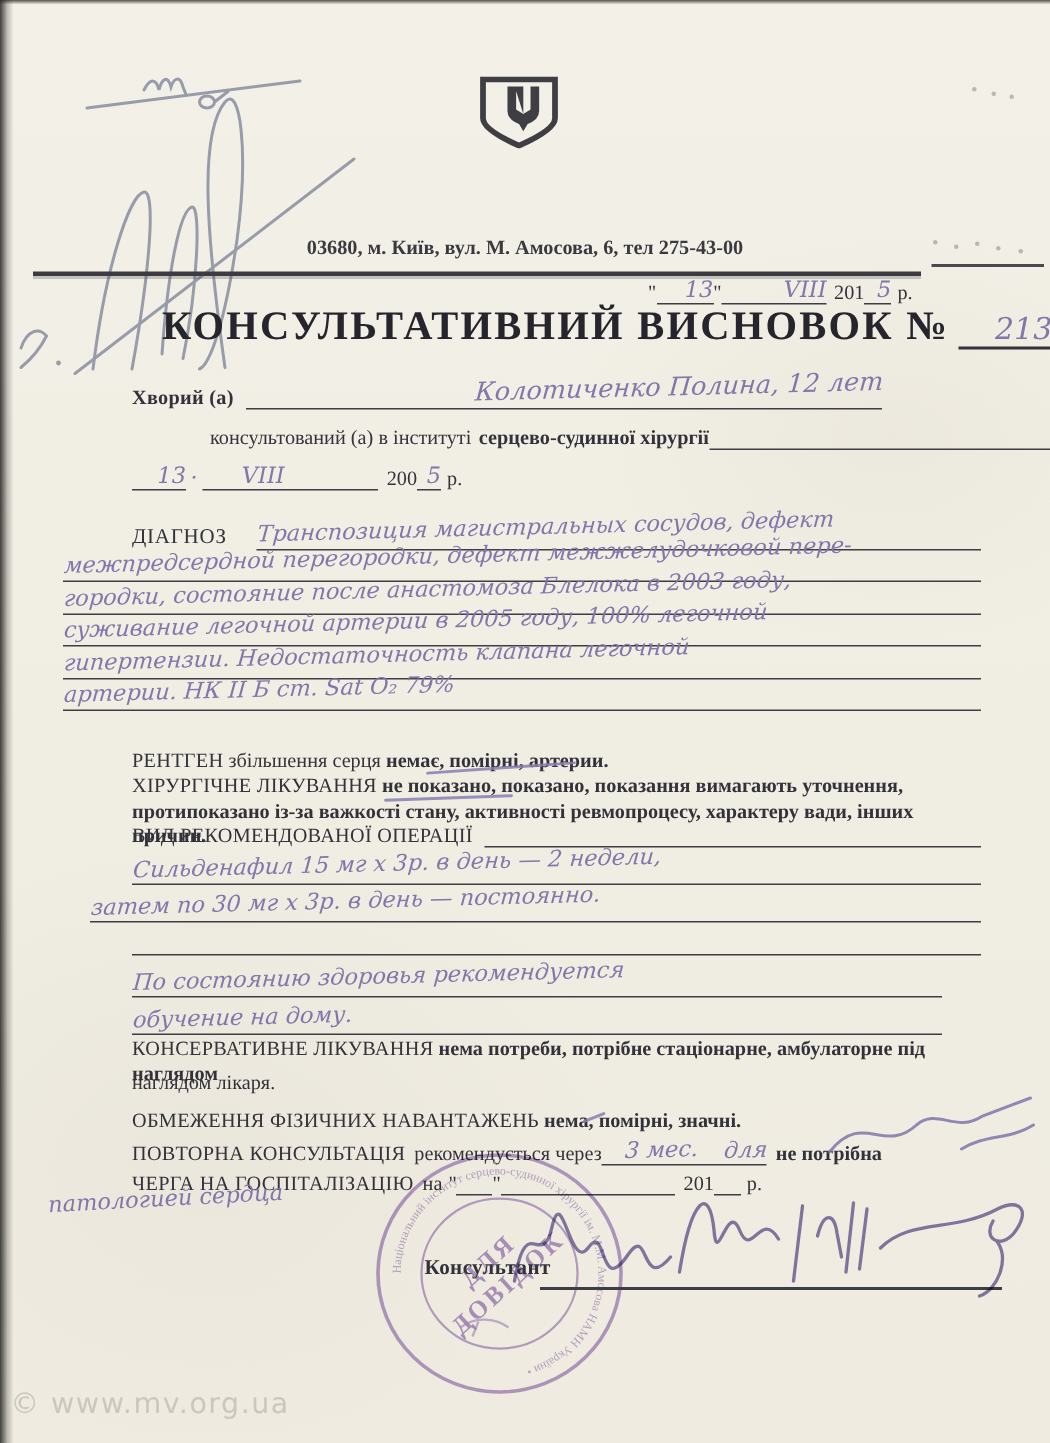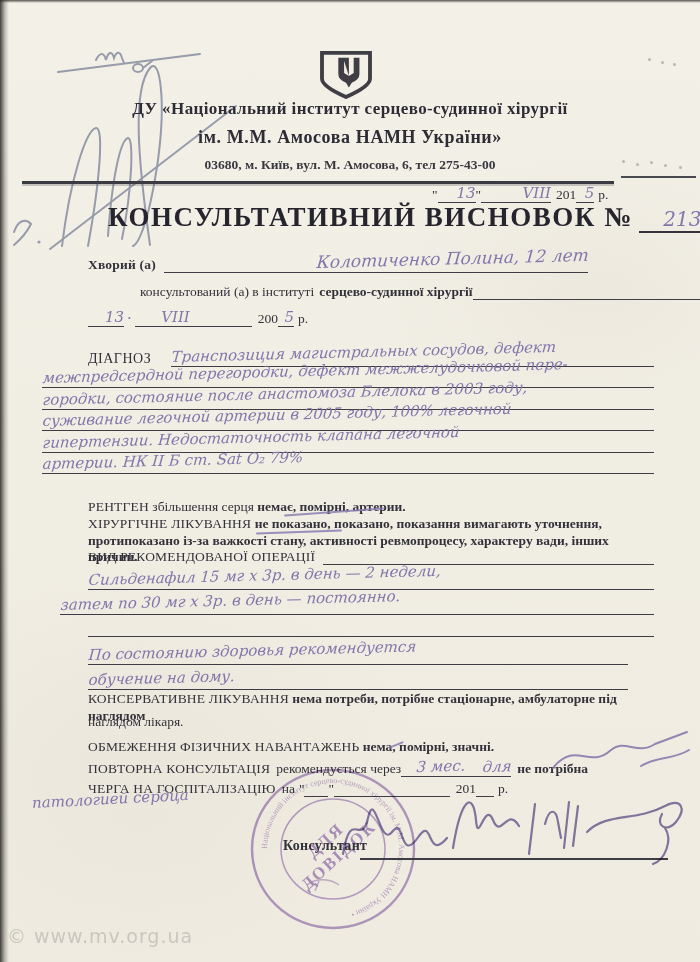--- a/index.html
+++ b/index.html
@@ -78,22 +78,20 @@
       <path d="M14 222 C18 210 26 208 31 214 C27 222 20 230 14 235"></path>
       <circle cx="39" cy="232" r="1.6" fill="#8e93a4" stroke="none"></circle>
     </g>
   </svg>
 
   <svg class="abs" style="left:317px;top:51px;" width="58" height="48" viewBox="0 0 60 50">
     <path d="M5 2 H55 V29 Q55 37 30 48 Q5 37 5 29 Z" fill="none" stroke="#3f3e44" stroke-width="4"></path>
     <path fill="#3f3e44" d="M27 7 h6 v19 l5 -3 v-16 h6 v17 q0 6 -8 9 l-3 5 -3 -5 q-8 -3 -8 -9 v-17 h6 v16 l5 3 z"></path>
   </svg>
 
-  <div class="abs center org1">ДУ «Національний інститут серцево-судинної хірургії</div>
-  <div class="abs center org2">ім. М.М. Амосова НАМН України»</div>
   <div class="abs center addr">03680, м. Київ, вул. М. Амосова, 6, тел 275-43-00</div>
   <div class="abs hr-main"></div>
   <div class="abs hr-right"></div>
 
   <div class="row" style="top:184px;left:432px;width:210px;">
     <span>"</span>
     <span class="ul ctr hw hw-15" style="width:38px;">13</span>
     <span>"</span>
     <span class="ul ctr hw hw-15" style="width:70px;">VIII</span>
     <span class="gap" style="width:5px;"></span>

